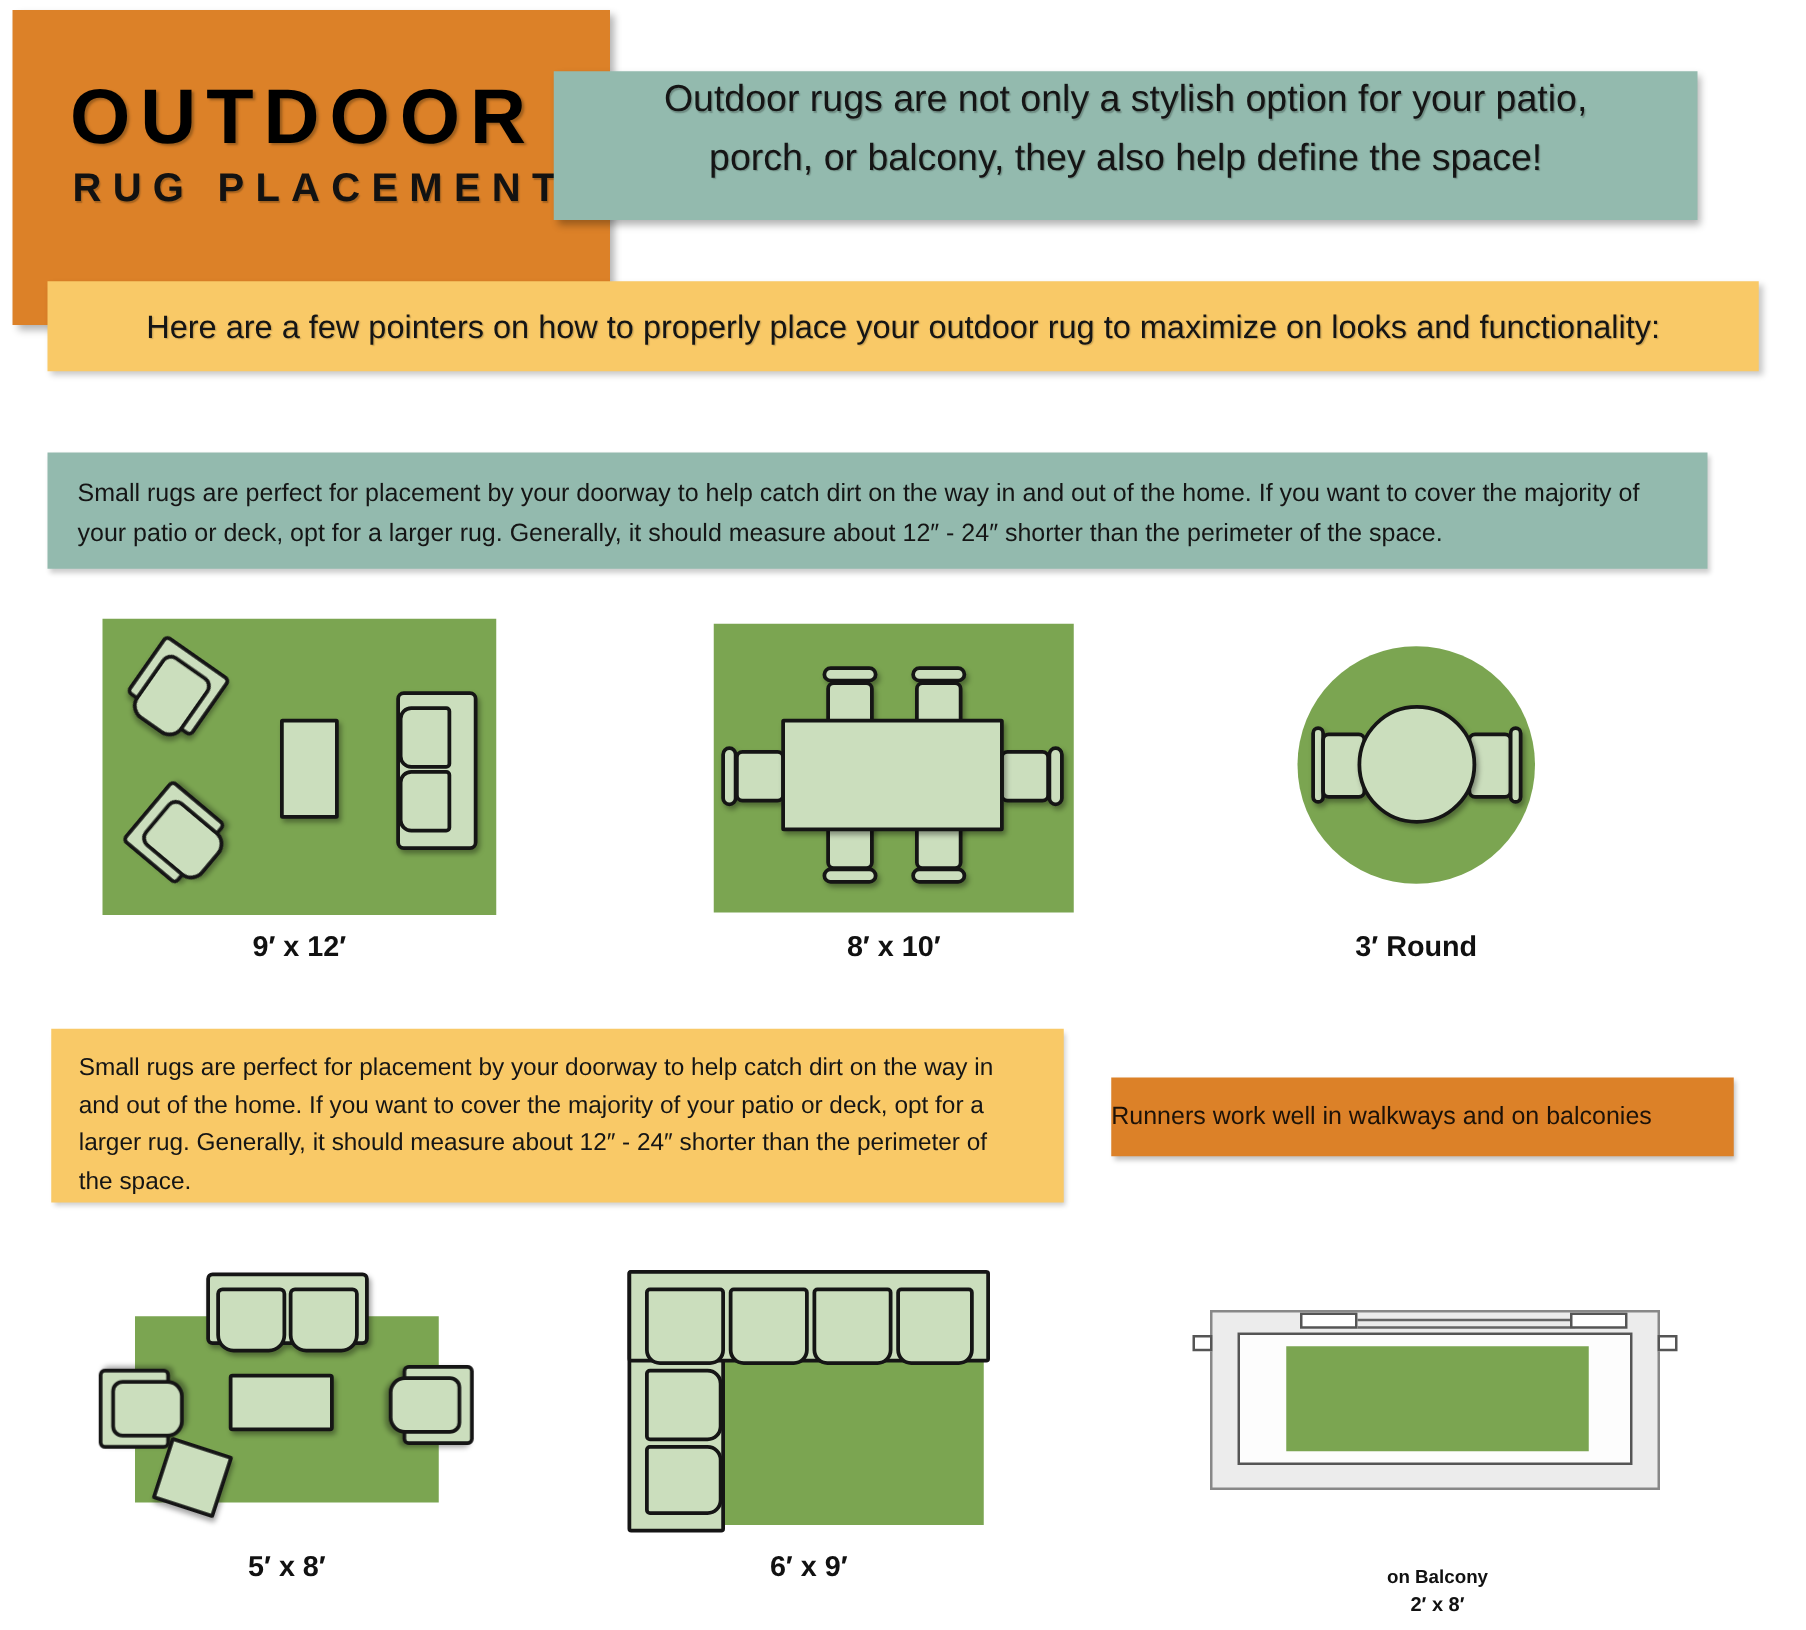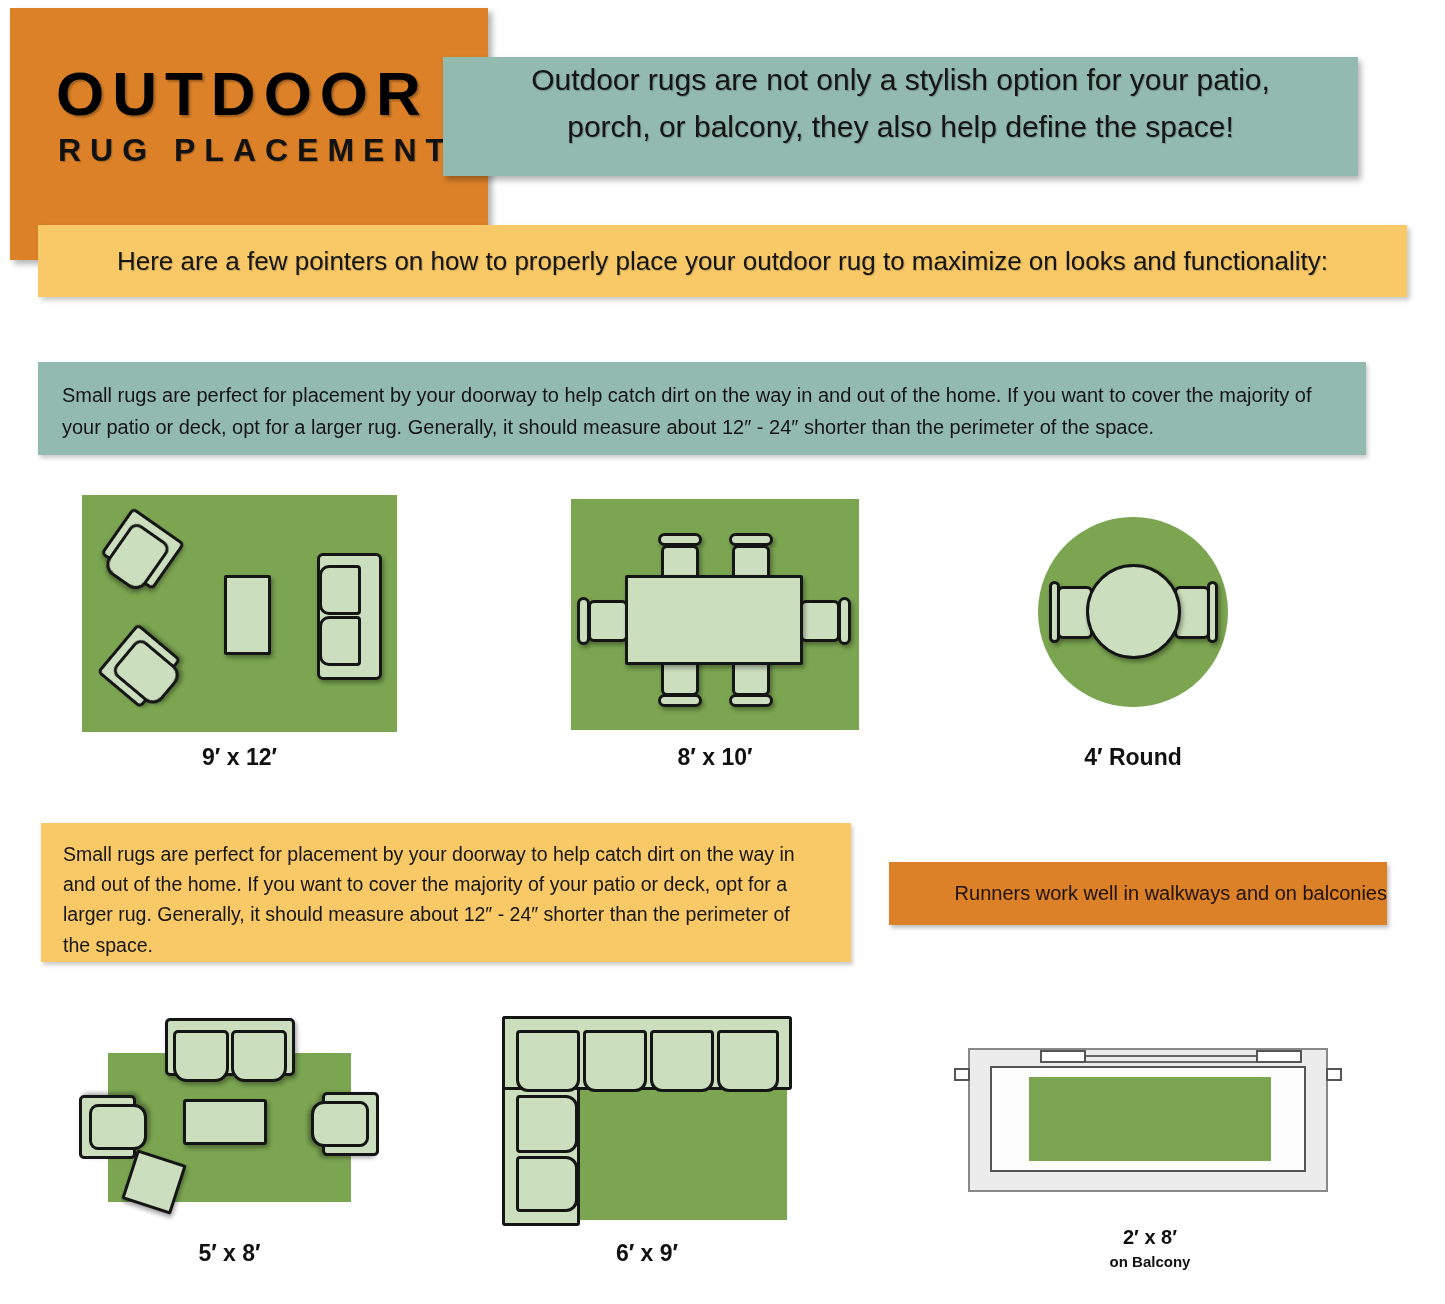--- a/index.html
+++ b/index.html
@@ -30,21 +30,21 @@
   .teal-para { left: 38px; top: 362px; width: 1328px; height: 93px; background: #93BAAE;
                box-shadow: 2px 3px 4px rgba(0,0,0,0.2); padding: 17px 0 0 24px; }
   .teal-para .txt { font-size: 20px; line-height: 1.6; white-space: pre; color: #151515; }
 
   .yellow-para { left: 41px; top: 823px; width: 810px; height: 139px; background: #F9C967;
                  box-shadow: 2px 3px 4px rgba(0,0,0,0.2); padding: 16px 0 0 22px; }
   .yellow-para .txt { font-size: 19.5px; line-height: 1.55; white-space: pre; color: #151515; }
 
   .runner-box { left: 889px; top: 862px; width: 498px; height: 63px; background: #DC8128;
                 box-shadow: 2px 3px 4px rgba(0,0,0,0.25);
-                display: flex; align-items: center; justify-content: flex-end; }
+                display: flex; align-items: center; justify-content: flex-start; }
   .runner-box .txt { font-size: 20px; color: #1d1208; }
 
   
   .rug { position: absolute; background: #7BA551; }
   .rug.round { border-radius: 50%; }
   .furn { position: absolute; background: #CBDEBD; border: 3px solid #151515; }
   .shadowed { filter: drop-shadow(2px 3px 2px rgba(0,0,0,0.35)); }
 
   .armchair { position: absolute; width: 64px; height: 70px; }
   .armchair .frame { position: absolute; left: 0; top: 0; width: 64px; height: 57px;
@@ -136,21 +136,21 @@
 
   <div class="furn shadowed" style="left:625px; top:575px; width:178px; height:90px; border-radius:2px;"></div>
   <div class="diagram-label" style="left:571px; top:744px; width:288px;">8′ x 10′</div>
 
   <div class="rug round" style="left:1038px; top:517px; width:190px; height:190px;"></div>
   <div class="dback shadowed" style="left:1049px; top:581px; width:11px; height:62px;"></div>
   <div class="dseat shadowed" style="left:1057px; top:586px; width:36px; height:53px;"></div>
   <div class="dseat shadowed" style="left:1174px; top:586px; width:36px; height:53px;"></div>
   <div class="dback shadowed" style="left:1207px; top:581px; width:11px; height:62px;"></div>
   <div class="furn shadowed" style="left:1086px; top:564px; width:95px; height:95px; border-radius:50%;"></div>
-  <div class="diagram-label" style="left:1033px; top:744px; width:200px;">4′ Round</div>
+  <div class="diagram-label" style="left:1033px; top:744px; width:200px;">3′ Round</div>
 
   <div class="abs yellow-para">
     <div class="txt">Small rugs are perfect for placement by your doorway to help catch dirt on the way in
 and out of the home. If you want to cover the majority of your patio or deck, opt for a
 larger rug. Generally, it should measure about 12″ - 24″ shorter than the perimeter of
 the space.</div>
   </div>
   <div class="abs runner-box">
     <div class="txt">Runners work well in walkways and on balconies</div>
   </div>
@@ -187,17 +187,17 @@
 
   <div style="position:absolute; left:968px; top:1048px; width:360px; height:144px; background:#ECECEC; border:2px solid #888;"></div>
   <div style="position:absolute; left:990px; top:1066px; width:316px; height:106px; background:#FDFDFD; border:2px solid #555;"></div>
   <div class="rail-line" style="left:1080px; top:1055px; width:180px;"></div>
   <div class="rail-line" style="left:1080px; top:1061px; width:180px;"></div>
   <div style="position:absolute; left:1040px; top:1050px; width:46px; height:13px; background:#fff; border:2px solid #555;"></div>
   <div style="position:absolute; left:1256px; top:1050px; width:46px; height:13px; background:#fff; border:2px solid #555;"></div>
   <div style="position:absolute; left:954px; top:1068px; width:16px; height:13px; background:#fff; border:2px solid #555;"></div>
   <div style="position:absolute; left:1326px; top:1068px; width:16px; height:13px; background:#fff; border:2px solid #555;"></div>
   <div class="rug" style="left:1029px; top:1077px; width:242px; height:84px;"></div>
-  <div class="diagram-label" style="left:1050px; top:1226px; width:200px; font-size:20px;">2′ x 8′</div>
+  <div class="diagram-label" style="left:1050px; top:1276px; width:200px; font-size:16px;">2′ x 8′</div>
   <div class="diagram-sublabel" style="left:1050px; top:1253px; width:200px;">on Balcony</div>
 
 
 </div>
 
 </body></html>

